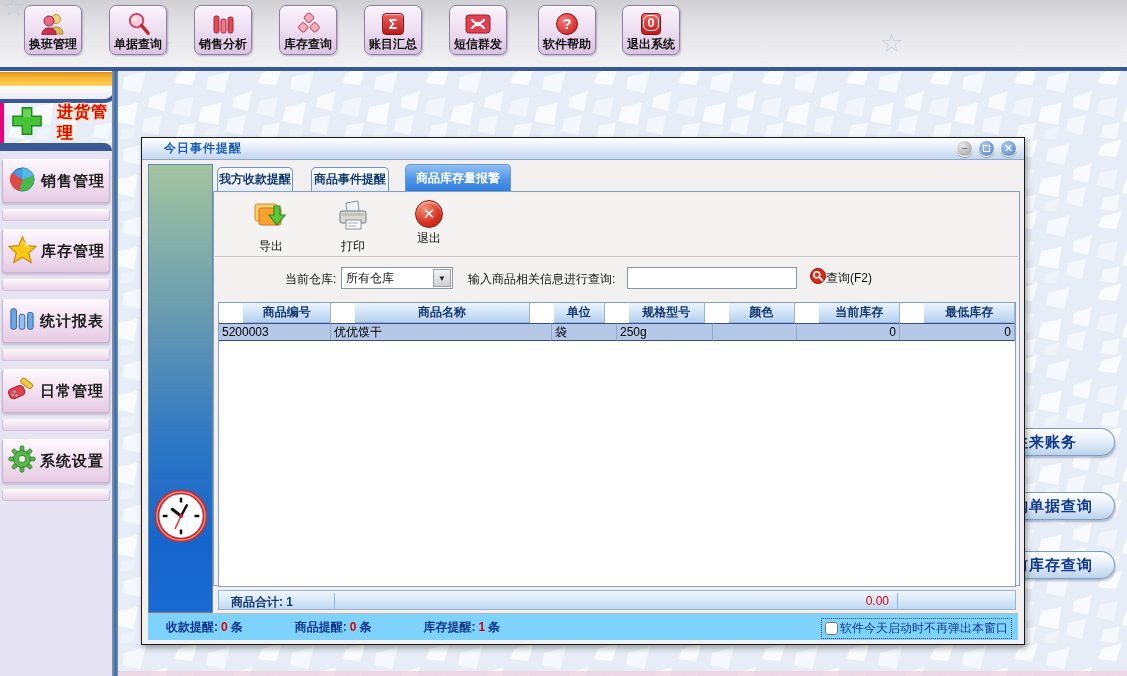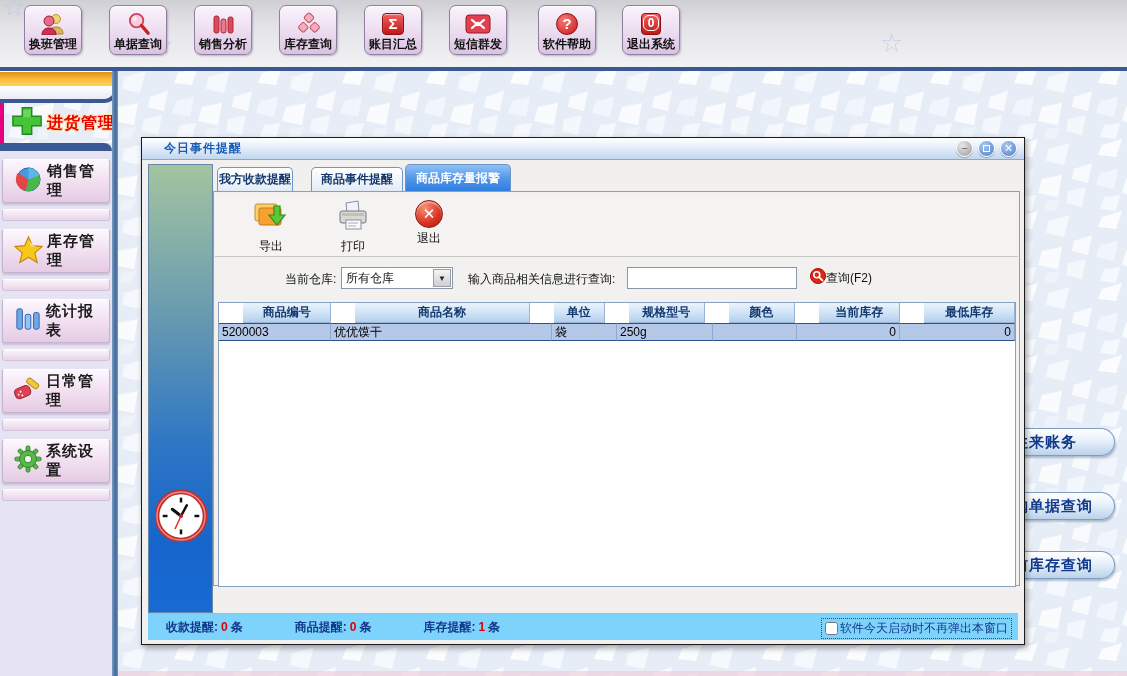--- a/index.html
+++ b/index.html
@@ -34,29 +34,29 @@
   
   .left-top { position:absolute; left:0; top:71px; width:118px; height:32px; z-index:3;
     border-right:4px solid #3a5894; border-bottom:4px solid #3a5894; border-radius:0 0 14px 0; overflow:hidden; }
   .left-top .orange { height:15px; background:linear-gradient(180deg,#e08f18 0%,#f8b838 45%,#ffd258 100%); border-top:1px solid #fff; }
   .left-top .lav { height:17px; background:linear-gradient(180deg,#ffffff,#e6e3f2); }
 
   
   .active-item { position:absolute; left:0; top:103px; width:118px; height:40px; z-index:3; display:flex; align-items:center; cursor:pointer; }
   .active-item .mag { position:absolute; left:0; top:0; width:4px; height:40px; background:#e6007e; }
   .active-item .plus { margin-left:10px; }
-  .active-item .alabel { font-size:16px; font-weight:bold; color:#e80000; margin-left:3px; letter-spacing:1px;
+  .active-item .alabel { font-size:16px; font-weight:bold; color:#e80000; margin-left:13px; letter-spacing:1px;
     text-shadow:1px 1px 0 #ffe9a8, -1px -1px 0 #ffe9a8, 1px -1px 0 #ffd0d0, -1px 1px 0 #ffd0d0; }
 
   
   .sidebar { position:absolute; left:0; top:143px; width:112px; height:533px; z-index:3; background:#e6e3f2; }
   .sidebar .navycap { height:8px; background:#3a5894; border-radius:0 9px 0 0; }
   .sb-item { margin:8px 2px 0 2px; height:44px; border:1px solid #c3b4cf; border-top:1px solid #ffffff; border-radius:3px;
     background:linear-gradient(180deg,#fdf8fd 0%,#f3e2f2 45%,#e5cbe3 100%);
-    box-shadow:0 2px 2px rgba(120,90,130,.25); display:flex; align-items:center; gap:4px; padding-left:11px; cursor:pointer; }
+    box-shadow:0 2px 2px rgba(120,90,130,.25); display:flex; align-items:center; gap:4px; padding-left:5px; cursor:pointer; }
   .sb-item .slabel { font-size:15px; font-weight:bold; color:#1c1c1c; letter-spacing:1px; }
   .sb-strip { margin:6px 2px 0 2px; height:12px; border:1px solid #cfc2da; border-top:1px solid #ffffff; border-radius:3px;
     background:linear-gradient(180deg,#fbf4fa,#e9d5e8); }
   .sidebar-border { position:absolute; left:112px; top:71px; width:6px; height:605px; z-index:3;
     background:linear-gradient(90deg,#7d9cc4,#42699e 55%,#6f92bc); }
 
   
   .pill { position:absolute; left:995px; width:120px; height:28px; z-index:2;
     border:1px solid #7d9cc6; border-left:none; border-radius:0 14px 14px 0;
     background:linear-gradient(180deg,#ffffff 0%,#e7f0fa 45%,#bcd2e9 100%);
@@ -379,21 +379,21 @@
           </svg>
       </span>
     </div>
 
     <div class="dlg-content">
 
       <div class="tabs">
         <div class="tab" style="left:4px;width:76px;">
           <span>我方收款提醒</span>
         </div>
-        <div class="tab" style="left:98px;width:92px;">
+        <div class="tab" style="left:98px;width:78px;">
           <span>商品事件提醒</span>
         </div>
         <div class="tab active" style="left:192px;width:106px;">
           <span>商品库存量报警</span>
         </div>
       </div>
 
       <div class="panel">
 
         <div class="panel-toolbar">
@@ -461,20 +461,26 @@
             <div class="gcell" style="width:112px;">5200003</div>
             <div class="gcell" style="width:221px;">优优馍干</div>
             <div class="gcell" style="width:65px;">袋</div>
             <div class="gcell" style="width:96px;">250g</div>
             <div class="gcell" style="width:84px;"></div>
             <div class="gcell num" style="width:103px;">0</div>
             <div class="gcell num" style="width:115px;">0</div>
           </div>
         </div>
 
+        <div class="gfoot">
+          <span class="total">商品合计: 1</span>
+          <span class="vsep1"></span>
+          <span class="amount">0.00</span>
+          <span class="vsep2"></span>
+        </div>
 
       </div>
     </div>
 
     <div class="dlg-status">
       <span class="st-item st1"><span>收款提醒:</span><span class="cnt">0</span><span>条</span></span>
       <span class="st-item st2"><span>商品提醒:</span><span class="cnt">0</span><span>条</span></span>
       <span class="st-item st3"><span>库存提醒:</span><span class="cnt">1</span><span>条</span></span>
       <div class="chk-wrap">
         <input type="checkbox" style="">

